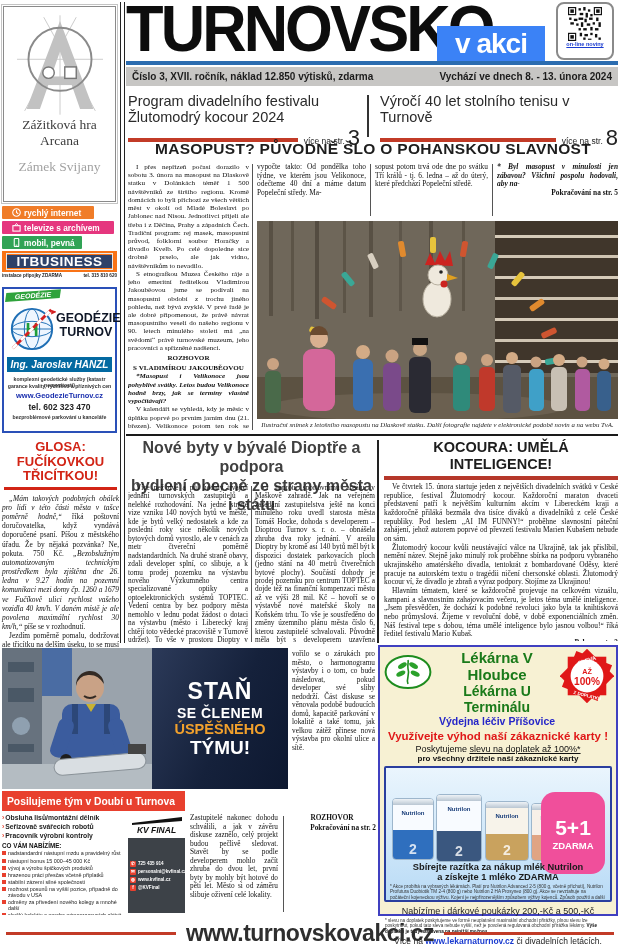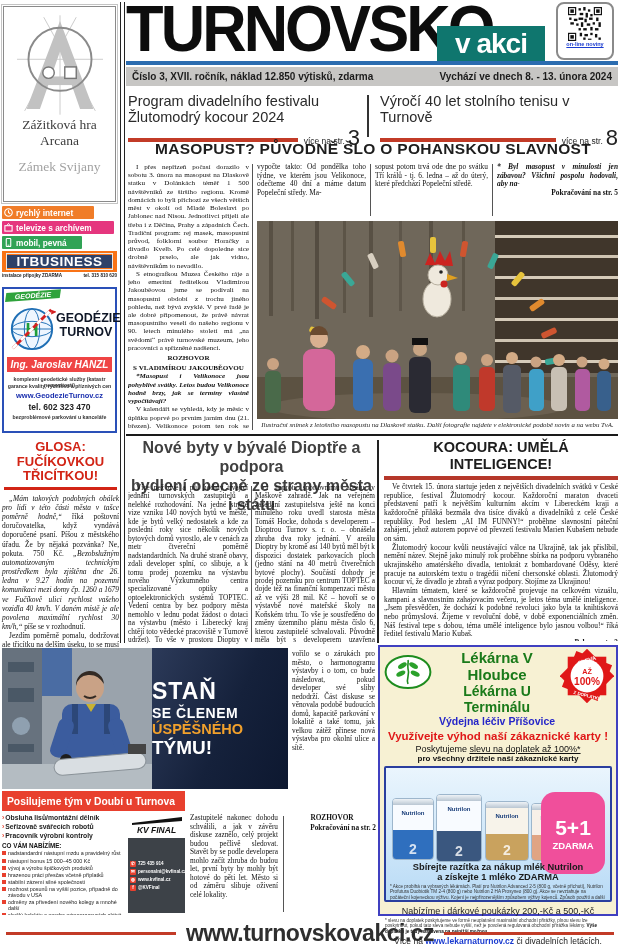--- a/index.html
+++ b/index.html
@@ -2,41 +2,41 @@
 <html><head>
 <meta charset="utf-8">
 <style>
   *{margin:0;padding:0;box-sizing:border-box}
   html,body{width:620px;height:948px}
   body{position:relative;background:#fff;font-family:"Liberation Serif",serif;color:#111;overflow:hidden}
   .abs{position:absolute}
   .just{text-align:justify}
   
   #mast-title{left:126px;top:-6px;font:700 64px/1.1 "Liberation Sans",sans-serif;letter-spacing:-3px;color:#0d0d0d;transform:scaleX(.96);transform-origin:left top}
-  #mast-accent{left:437px;top:26px;width:108px;height:36px;background:#0f766e;display:flex;align-items:center;justify-content:center}
+  #mast-accent{left:437px;top:26px;width:108px;height:36px;background:#3b82f6;display:flex;align-items:center;justify-content:center}
   #mast-accent span{font:700 28px "Liberation Sans",sans-serif;color:#fff;letter-spacing:-1px}
   #qr-box{left:556px;top:2px;width:58px;height:58px;border:2px solid #8a8a8a;border-radius:8px;background:#fff;display:flex;flex-direction:column;align-items:center;padding-top:3px}
   #qr-label{font:700 5.5px/1.2 "Liberation Sans",sans-serif;color:#1a3bd0;text-decoration:underline;text-align:center}
   #blue-rule{left:126px;top:61px;width:492px;height:4px;background:#2b6cb0}
   #info-bar{left:126px;top:67px;width:492px;height:19px;background:#c7c6c4;display:flex;justify-content:space-between;align-items:center;padding:0 6px;font:700 10px "Liberation Sans",sans-serif;color:#1c1c1c}
   
   #divider-v{left:120px;top:2px;width:5px;height:641px;border-left:1.5px solid #222;border-right:1.5px solid #222}
   #arcana{left:3px;top:6px;width:113px;height:196px;border:1px solid #8a8a8a;outline:1px solid #c4c4c4;outline-offset:1px;display:flex;flex-direction:column;align-items:center;background:#fff}
   #arcana .l{font:400 13.5px "Liberation Serif",serif;color:#3c3c3c}
   #arcana .l3{color:#a2a2a2;margin-top:10px}
   #itb{left:2px;top:206px;width:115px;height:76px}
-  .itb-bar{height:13px;border-radius:1px;display:flex;align-items:center;gap:3px;padding-left:2px;margin-bottom:2px}
+  .itb-bar{height:13px;border-radius:1px;display:flex;align-items:center;gap:3px;padding-left:10px;margin-bottom:2px}
   .itb-bar span{font:700 8.3px "Liberation Sans",sans-serif;color:#fff}
   #itb-brand{width:115px;height:21px;background:#2e4168;border:4px solid #f97316;display:flex;align-items:center;justify-content:center}
   #itb-brand div{border:1px solid #e8e8e8;width:111px;height:17px;display:flex;align-items:center;justify-content:center;font:800 13.5px "Liberation Sans",sans-serif;color:#fff;letter-spacing:.5px}
   #itb-note{display:flex;justify-content:space-between;font:700 4.6px "Liberation Sans",sans-serif;color:#222;margin-top:1px}
   #geo{left:2px;top:287px;width:115px;height:146px;border:2px solid #2a50b8;background:#fff}
   #geo-ribbon{position:absolute;left:2px;top:2px;background:#2fa33c;color:#fff;font:700 7px "Liberation Sans",sans-serif;padding:1px 9px;transform:skewX(-12deg) rotate(-4deg)}
   #geo-brand{position:absolute;left:52px;top:22px;width:60px;text-align:center;font:800 12.5px/1.15 "Liberation Sans",sans-serif;color:#0e1626}
-  #geo-name{position:absolute;left:3px;top:68px;width:105px;height:15px;background:#ef4444;color:#fff;font:800 10px "Liberation Sans",sans-serif;display:flex;align-items:center;justify-content:center;font-style:italic}
+  #geo-name{position:absolute;left:3px;top:68px;width:105px;height:15px;background:#0369a1;color:#fff;font:800 10px "Liberation Sans",sans-serif;display:flex;align-items:center;justify-content:center;font-style:italic}
   .geo-line{position:absolute;left:0;width:100%;text-align:center;font-family:"Liberation Sans",sans-serif;color:#333}
   #glosa{left:2px;top:440px;width:117px}
   #glosa .t{text-align:center;font:700 13px/1.12 "Liberation Sans",sans-serif;color:#d22415}
   #glosa .rule{height:3px;background:#d22415;margin:3px 2px 4px}
   #glosa .b{font-size:7.4px;line-height:1.24;color:#111}
   #glosa .b p{text-indent:7px}
   #glosa .more{text-align:center;font-weight:700;font-size:7.4px;margin-top:2px}
   
   .teaser{top:93px}
   .teaser .tt{font:400 14.5px/1.12 "Liberation Sans",sans-serif;color:#2a2a2a}
@@ -64,21 +64,21 @@
   .dio-col{position:absolute;top:484px;width:120px;height:160px;font-size:7.3px;line-height:1.16;text-align:justify;overflow:hidden}
   .dio-col p{text-indent:8px}
   #art-div{left:377px;top:440px;width:1.5px;height:203px;background:#222}
   #koc-head{left:384px;top:439px;width:234px;text-align:center;font:700 14.5px/1.2 "Liberation Sans",sans-serif;color:#1d1d1d}
   #koc-rule{left:384px;top:476px;width:234px;height:3.5px;background:#b5372a}
   #koc-body{left:384px;top:483px;width:234px;height:158px;font-size:7.4px;line-height:1.17;text-align:justify;overflow:hidden}
   #koc-body p{text-indent:8px}
   #koc-body .more{text-align:right;font-weight:700}
   
   #kv-photo{left:2px;top:648px;width:150px;height:141px}
-  #stan{left:152px;top:648px;width:136px;height:141px;background:linear-gradient(115deg,#2c3a59,#15213b 55%,#0d1830);display:flex;flex-direction:column;justify-content:center;}
+  #stan{left:152px;top:648px;width:136px;height:141px;background:linear-gradient(115deg,#2c3a59,#15213b 55%,#0d1830);display:flex;flex-direction:column;align-items:center;justify-content:center;}
   #stan .s1{font:800 23px "Liberation Sans",sans-serif;color:#fff;letter-spacing:1px}
   #stan .s2{font:800 14px "Liberation Sans",sans-serif;color:#fff;letter-spacing:.5px}
   #stan .s3{font:800 14.5px "Liberation Sans",sans-serif;color:#f2a12c}
   #stan .s4{font:800 19px "Liberation Sans",sans-serif;color:#fff}
   #kv-bar{left:2px;top:791px;width:183px;height:20px;background:#e8402e;color:#fff;font:700 10.3px "Liberation Sans",sans-serif;display:flex;align-items:center;padding-left:5px}
   #kv-list{left:2px;top:814px;width:124px;height:101px;overflow:hidden;font-family:"Liberation Sans",sans-serif}
   .job{font:700 6.8px/1.3 "Liberation Sans",sans-serif;color:#222}
   .job b{color:#e8402e;margin-right:1px}
   #offer-title{font:700 6.3px "Liberation Sans",sans-serif;margin:2px 0 1px;color:#111}
   .offer{display:flex;gap:2px;font:400 5.4px/1.12 "Liberation Sans",sans-serif;color:#222;margin-bottom:1px}
@@ -505,21 +505,21 @@
         <span>www.kvfinal.cz</span>
       </div>
     <div class="kvc">
         <span class="ic">f</span>
         <span>@KVFinal</span>
       </div>
   </div>
 </div>
 
 <div class="abs" id="dio-cont">vořilo se o zárukách pro město, o harmonogramu výstavby i o tom, co bude následovat, pokud developer své sliby nedodrží. Část diskuse se věnovala podobě budoucích domů, kapacitě parkování v lokalitě a také tomu, jak velkou zátěž přinese nová výstavba pro okolní ulice a sítě.</div>
-<div class="abs" id="dio-low-l">Zastupitelé nakonec dohodu schválili, a jak v závěru diskuse zaznělo, celý projekt budou pečlivě sledovat. Stavět by se podle developera mohlo začít zhruba do budou let, první byty by mohly být hotové do pěti let. Město si od záměru slibuje oživení celé lokality.</div>
+<div class="abs" id="dio-low-l">Zastupitelé nakonec dohodu schválili, a jak v závěru diskuse zaznělo, celý projekt budou pečlivě sledovat. Stavět by se podle developerem mohlo začít zhruba do dvou let, první byty by mohly být hotové do pěti let. Město si od záměru slibuje oživení celé lokality.</div>
 <div class="abs" id="dio-low-rule"></div>
 <div class="abs" id="dio-low-r">
   <div class="h">ROZHOVOR</div>
   <div class="more">Pokračování na str. 2</div>
 </div>
 
 <div class="abs" id="lek">
   <svg width="48" height="40" viewBox="0 0 60 46" style="position:absolute;left:4px;top:5px">
     <ellipse cx="30" cy="23" rx="28" ry="20" fill="#fff" stroke="#1e8c1e" stroke-width="2.5"></ellipse>
     <path d="M30 38 C27 31 33 27 30 19 C29 14 31 11 30 8" fill="none" stroke="#1e8c1e" stroke-width="2"></path>

